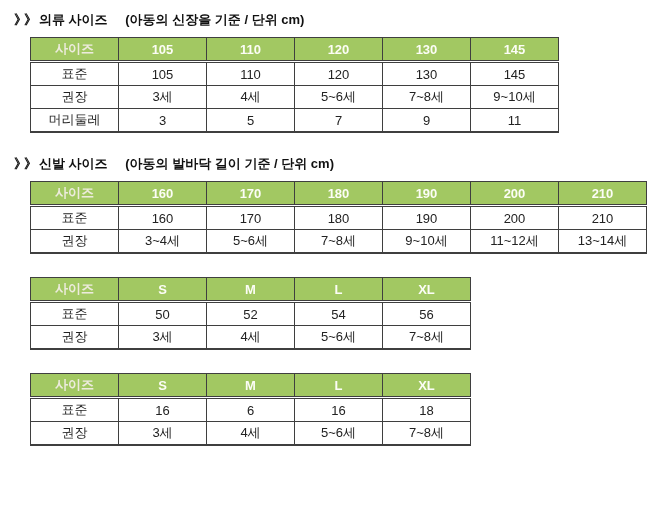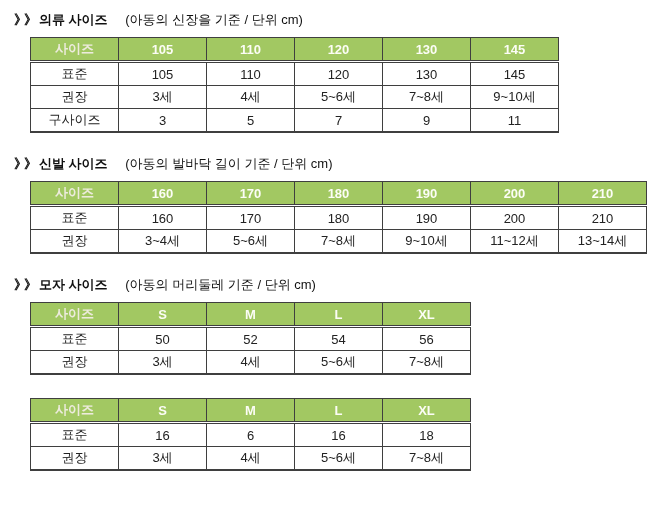--- a/index.html
+++ b/index.html
@@ -29,21 +29,21 @@
   .section-title .marker {
     font-weight: bold;
     letter-spacing: -3px;
     margin-right: 5px;
   }
   .section-title .title-text {
     font-weight: bold;
     margin-right: 14px;
   }
   .section-title .title-note {
-    font-weight: normal;
+    font-weight: bold;
   }
 
   table.size-table {
     border-collapse: collapse;
     table-layout: fixed;
     margin-left: 16px;
     border-bottom: 2px solid var(--border, #3f3f3f);
   }
   .size-table col.col-label { width: 88px; }
   .size-table col.col-data  { width: 88px; }
@@ -109,21 +109,21 @@
     </tr>
     <tr>
       <td class="row-label">권장</td>
       <td>3세</td>
       <td>4세</td>
       <td>5~6세</td>
       <td>7~8세</td>
       <td>9~10세</td>
     </tr>
     <tr>
-      <td class="row-label">구사이즈</td>
+      <td class="row-label">머리둘레</td>
       <td>3</td>
       <td>5</td>
       <td>7</td>
       <td>9</td>
       <td>11</td>
     </tr>
   </tbody>
     </table>
 </div>
 
@@ -168,24 +168,20 @@
       <td>7~8세</td>
       <td>9~10세</td>
       <td>11~12세</td>
       <td>13~14세</td>
     </tr>
   </tbody>
     </table>
 </div>
 
 <div class="section">
-  <div class="section-title">
-    <span class="marker">》》</span><span class="title-text">모자 사이즈</span>
-    <span class="title-note">(아동의 머리둘레 기준 / 단위 cm)</span>
-  </div>
   <table class="size-table">
     <colgroup>
         <col class="col-label">
         <col class="col-data">
         <col class="col-data">
         <col class="col-data">
         <col class="col-data">
       </colgroup>
     <tbody>
         <tr>

